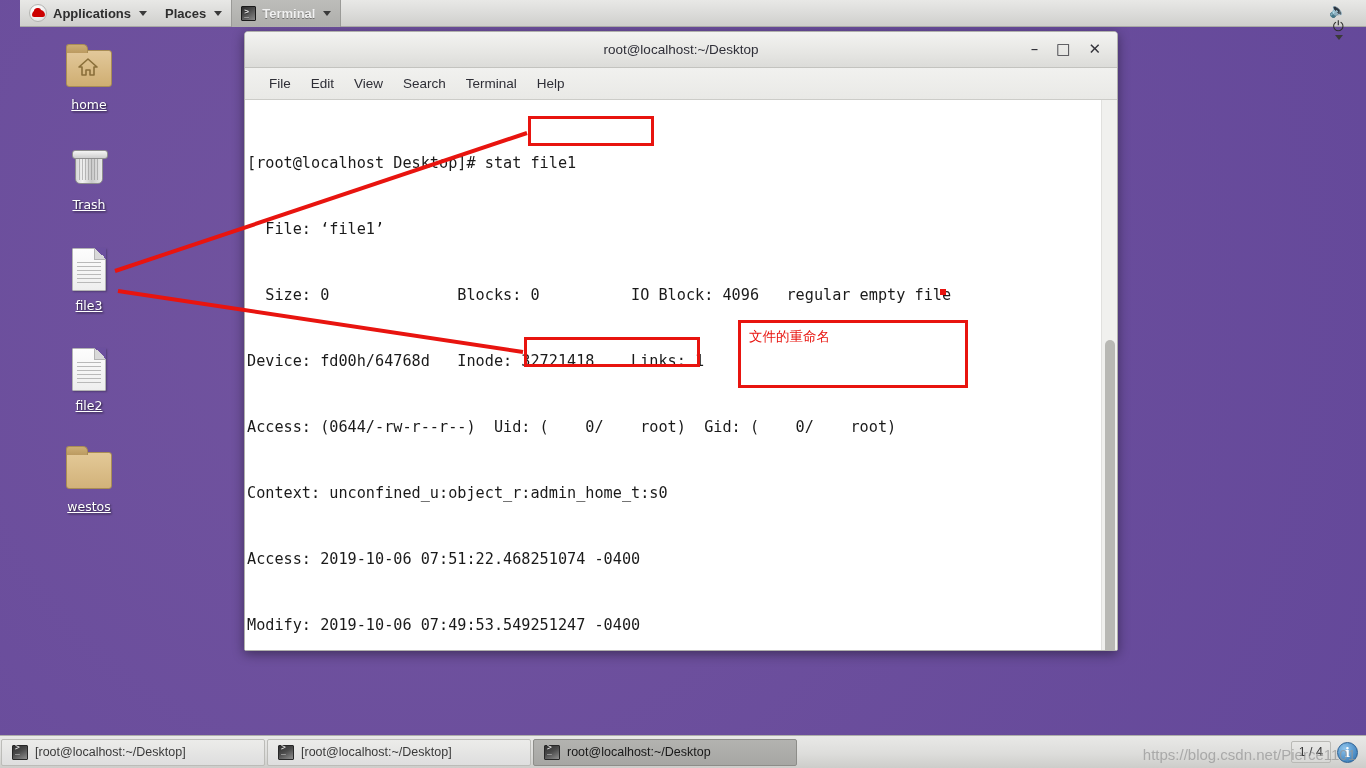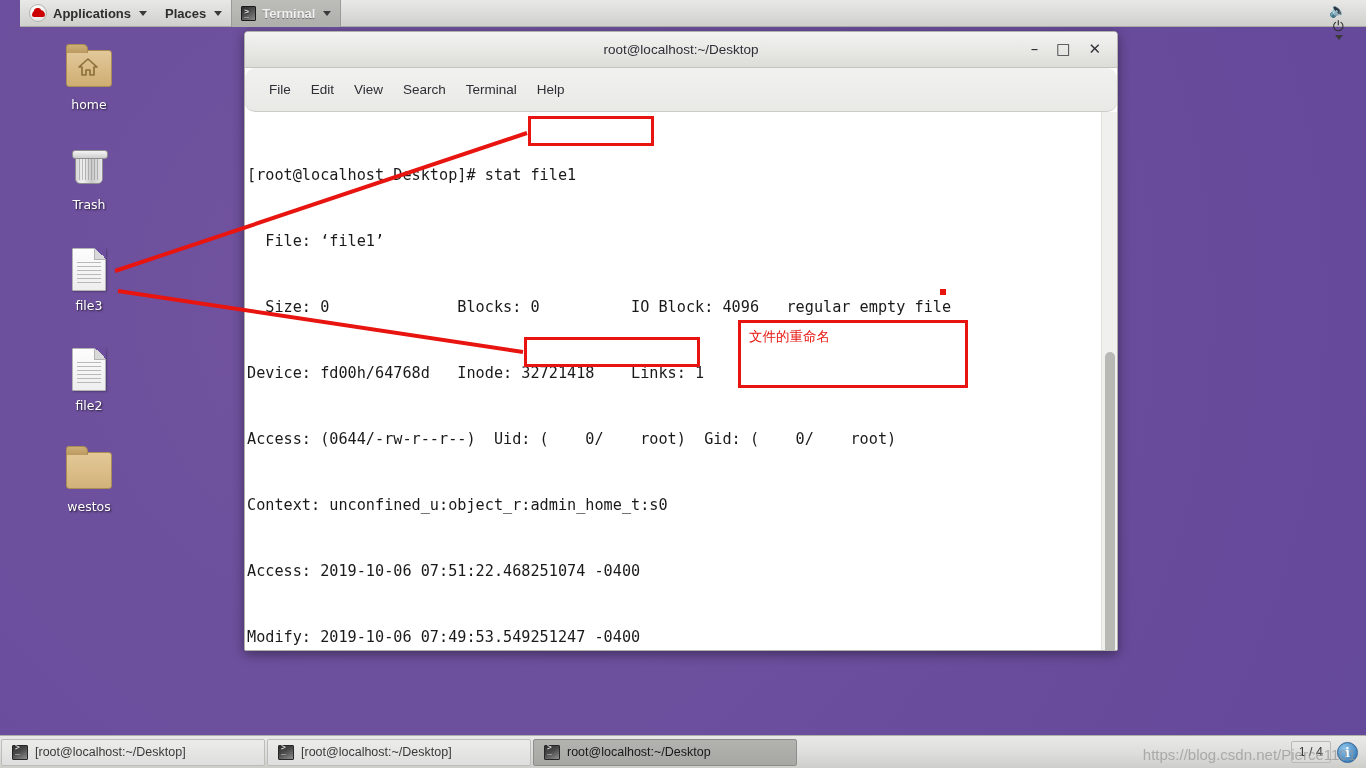--- a/index.html
+++ b/index.html
@@ -101,20 +101,21 @@
     display: flex; flex-direction: column; align-items: center;
     z-index: 5;
   }
   .desk-icon .glyph { width: 48px; height: 48px; position: relative; }
   .desk-icon .lbl {
     margin-top: 5px;
     font-family: "DejaVu Sans", sans-serif;
     font-size: 12.5px; color: #ffffff;
     text-shadow: 1px 1px 2px rgba(0,0,0,.7);
     white-space: nowrap;
+    text-decoration: underline;
   }
   
   .folder {
     width: 46px; height: 37px; position: absolute; left: 1px; top: 6px;
     background: linear-gradient(180deg, #e3c997 0%, #d2b27a 100%);
     border: 1px solid #a98d55;
     border-radius: 2px 3px 3px 3px;
   }
   .folder::before {
     content: ""; position: absolute;
@@ -195,25 +196,25 @@
   #win-btns {
     margin-left: auto; display: flex; align-items: center;
     gap: 18px; padding-right: 16px; z-index: 2;
   }
   .win-btn {
     font-size: 15px; color: #33333a; line-height: 1;
     font-family: "DejaVu Sans", sans-serif;
     cursor: default;
   }
   #term-menubar {
-    height: 44px; flex: none;
+    height: 32px; flex: none;
     background: linear-gradient(180deg, #f1f1ef 0%, #e9e9e6 100%);
     border-bottom: 1px solid #ccccc8;
     display: flex; align-items: center;
-    padding-left: 14px; gap: 0; border-radius: 10px;
+    padding-left: 14px; gap: 0;
   }
   .menu-item {
     font-size: 13.5px; color: #2e2e36;
     padding: 3px 10px;
     white-space: nowrap;
   }
   #term-body {
     flex: 1; position: relative;
     background: #ffffff;
     display: flex;

